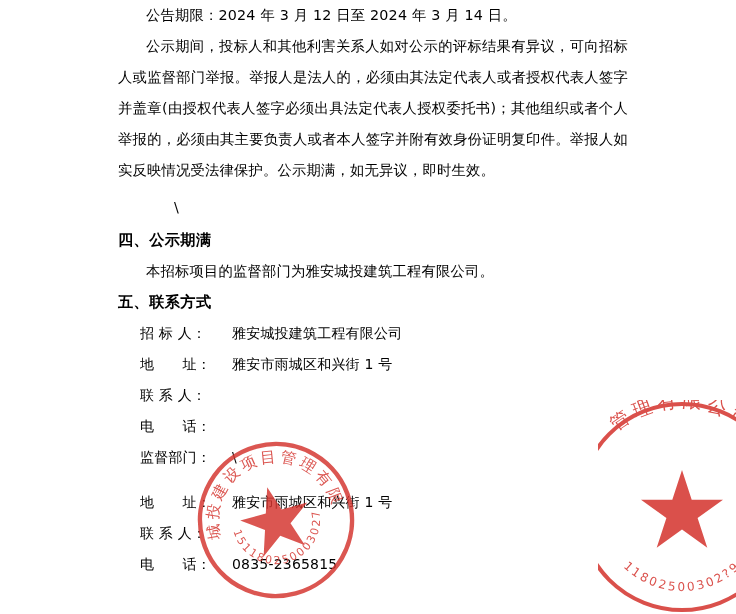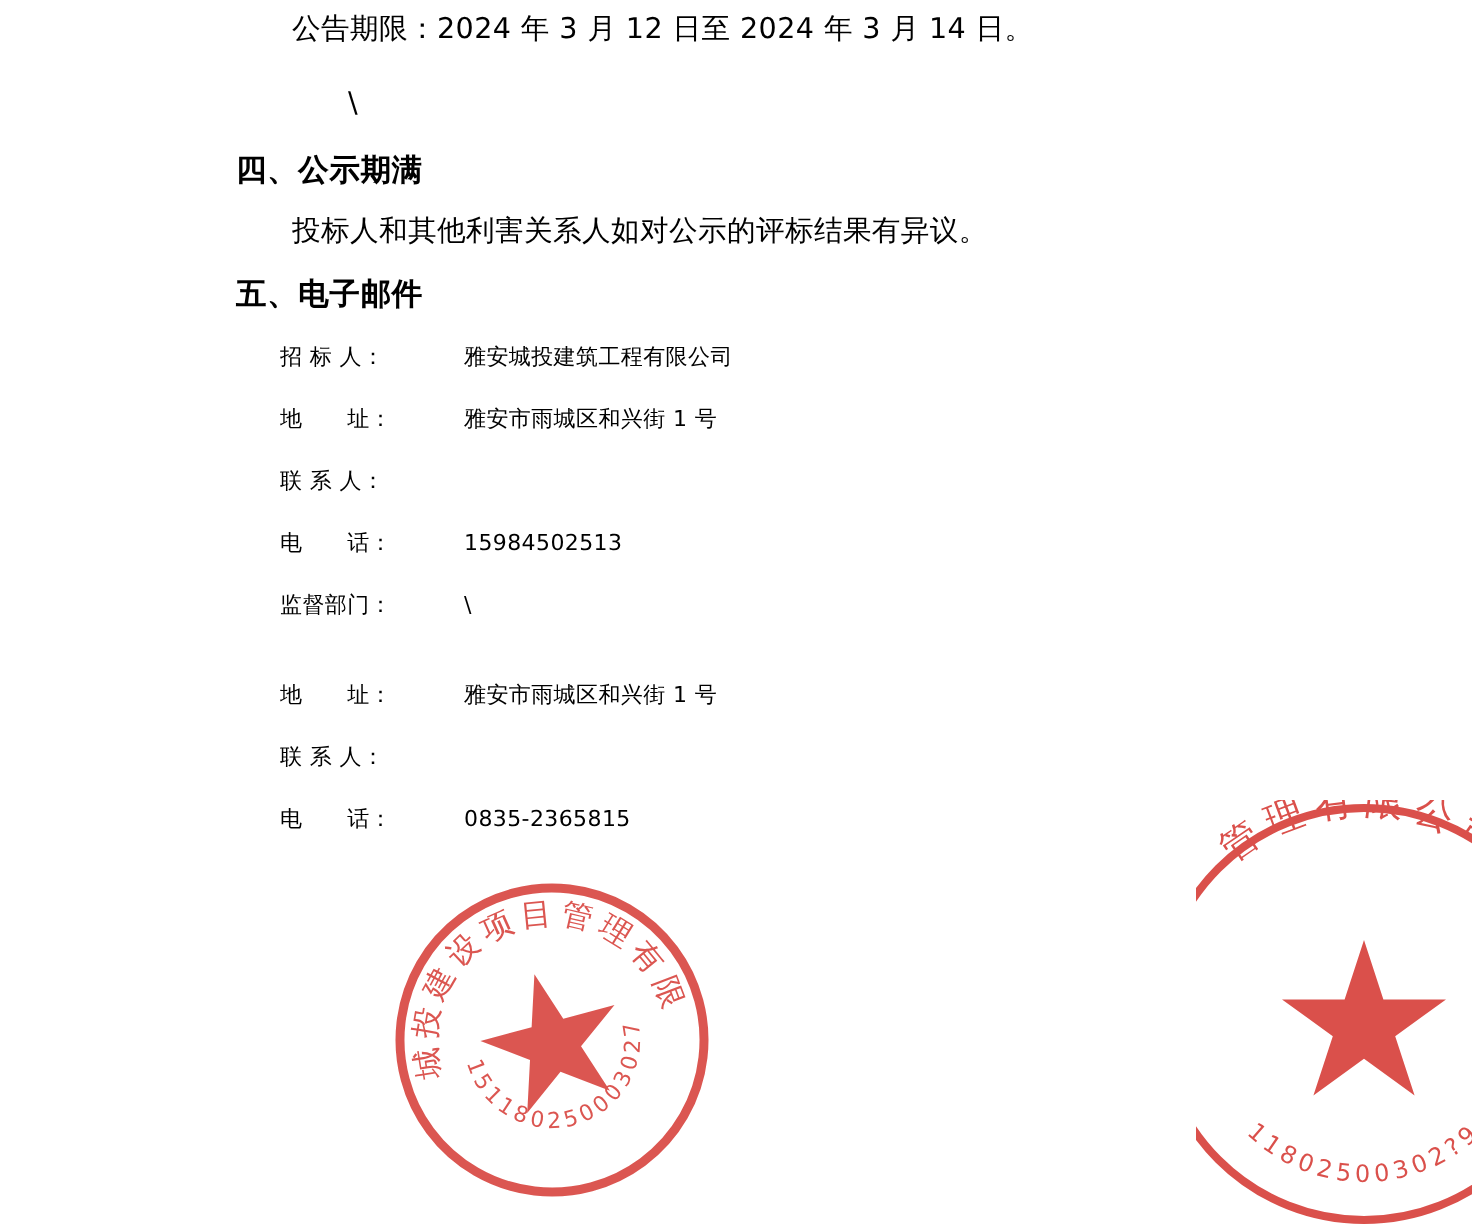--- a/index.html
+++ b/index.html
@@ -50,21 +50,21 @@
   .spacer-xs { height: 3px; }
   .backslash-line {
     margin: 0;
     font-size: 14.3px;
     line-height: 29px;
     text-indent: 56px;
   }
   .contact-row {
     display: flex;
     align-items: flex-end;
-    font-size: 11px;
+    font-size: 14px;
     line-height: 31px;
   }
   .contact-row .lbl {
     width: 86px;
     flex: 0 0 86px;
     text-indent: 22px;
     letter-spacing: 0.2px;
     white-space: pre;
   }
   .contact-row .lbl.wide {
@@ -103,46 +103,46 @@
 </style>
 </head>
 <body>
 
 <div class="page">
 
   <div class="body-col">
 
     <p class="para indent2">公告期限：2024 年 3 月 12 日至 2024 年 3 月 14 日。</p>
 
+    <p class="para indent2">公示期间，投标人和其他利害关系人如对公示的评标结果有异议，可向招标人或监督部门举报。举报人是法人的，必须由其法定代表人或者授权代表人签字并盖章(由授权代表人签字必须出具法定代表人授权委托书)；其他组织或者个人举报的，必须由其主要负责人或者本人签字并附有效身份证明复印件。举报人如实反映情况受法律保护。公示期满，如无异议，即时生效。</p>
 
     <div class="spacer-sm"></div>
 
     <p class="backslash-line">\</p>
 
     <div class="spacer-xs"></div>
 
     <h3 class="heading">四、公示期满</h3>
-    <p class="para indent2">投标人和其他利害关系人如对公示的评标结果有异议。</p>
-
-    <h3 class="heading">五、电子邮件</h3>
+    <p class="para indent2">本招标项目的监督部门为雅安城投建筑工程有限公司。</p>
+
+    <h3 class="heading">五、联系方式</h3>
 
     <div class="contact-row">
       <span class="lbl">招 标 人：</span>
       <span class="val">雅安城投建筑工程有限公司</span>
     </div>
     <div class="contact-row">
       <span class="lbl">地　　址：</span>
       <span class="val">雅安市雨城区和兴街 1 号</span>
     </div>
     <div class="contact-row">
       <span class="lbl">联 系 人：</span>
     </div>
     <div class="contact-row">
       <span class="lbl">电　　话：</span>
-      <span class="val">15984502513</span>
     </div>
     <div class="contact-row">
       <span class="lbl">监督部门：</span>
       <span class="val">\</span>
     </div>
 
     <div class="gap-block"></div>
 
     <div class="contact-row">
       <span class="lbl">地　　址：</span>

